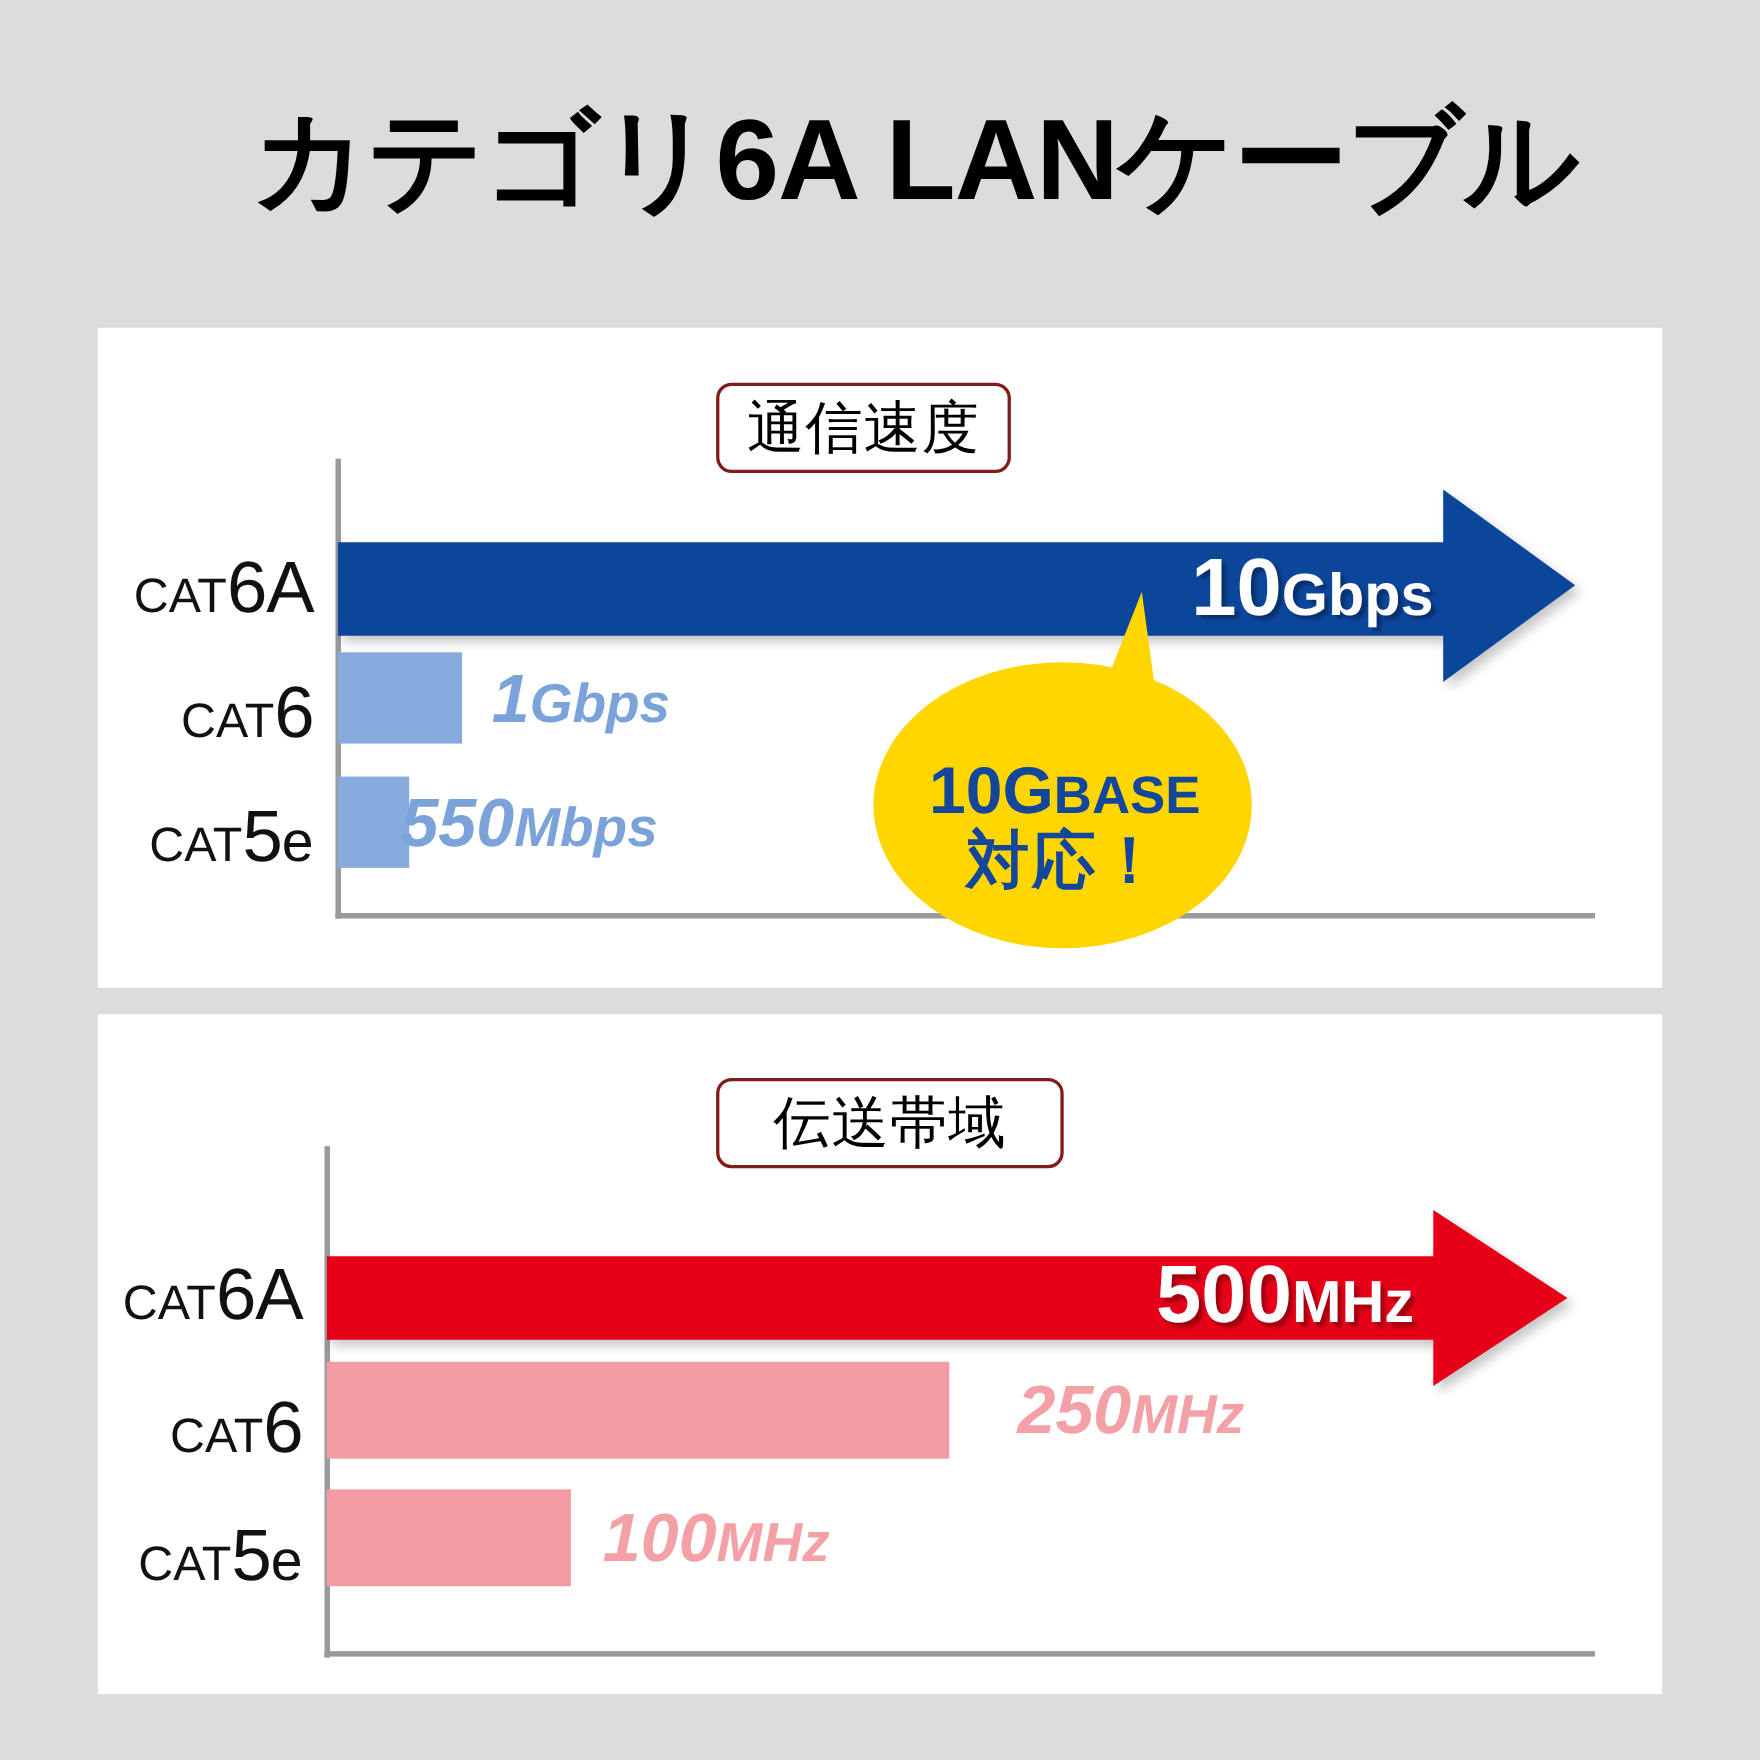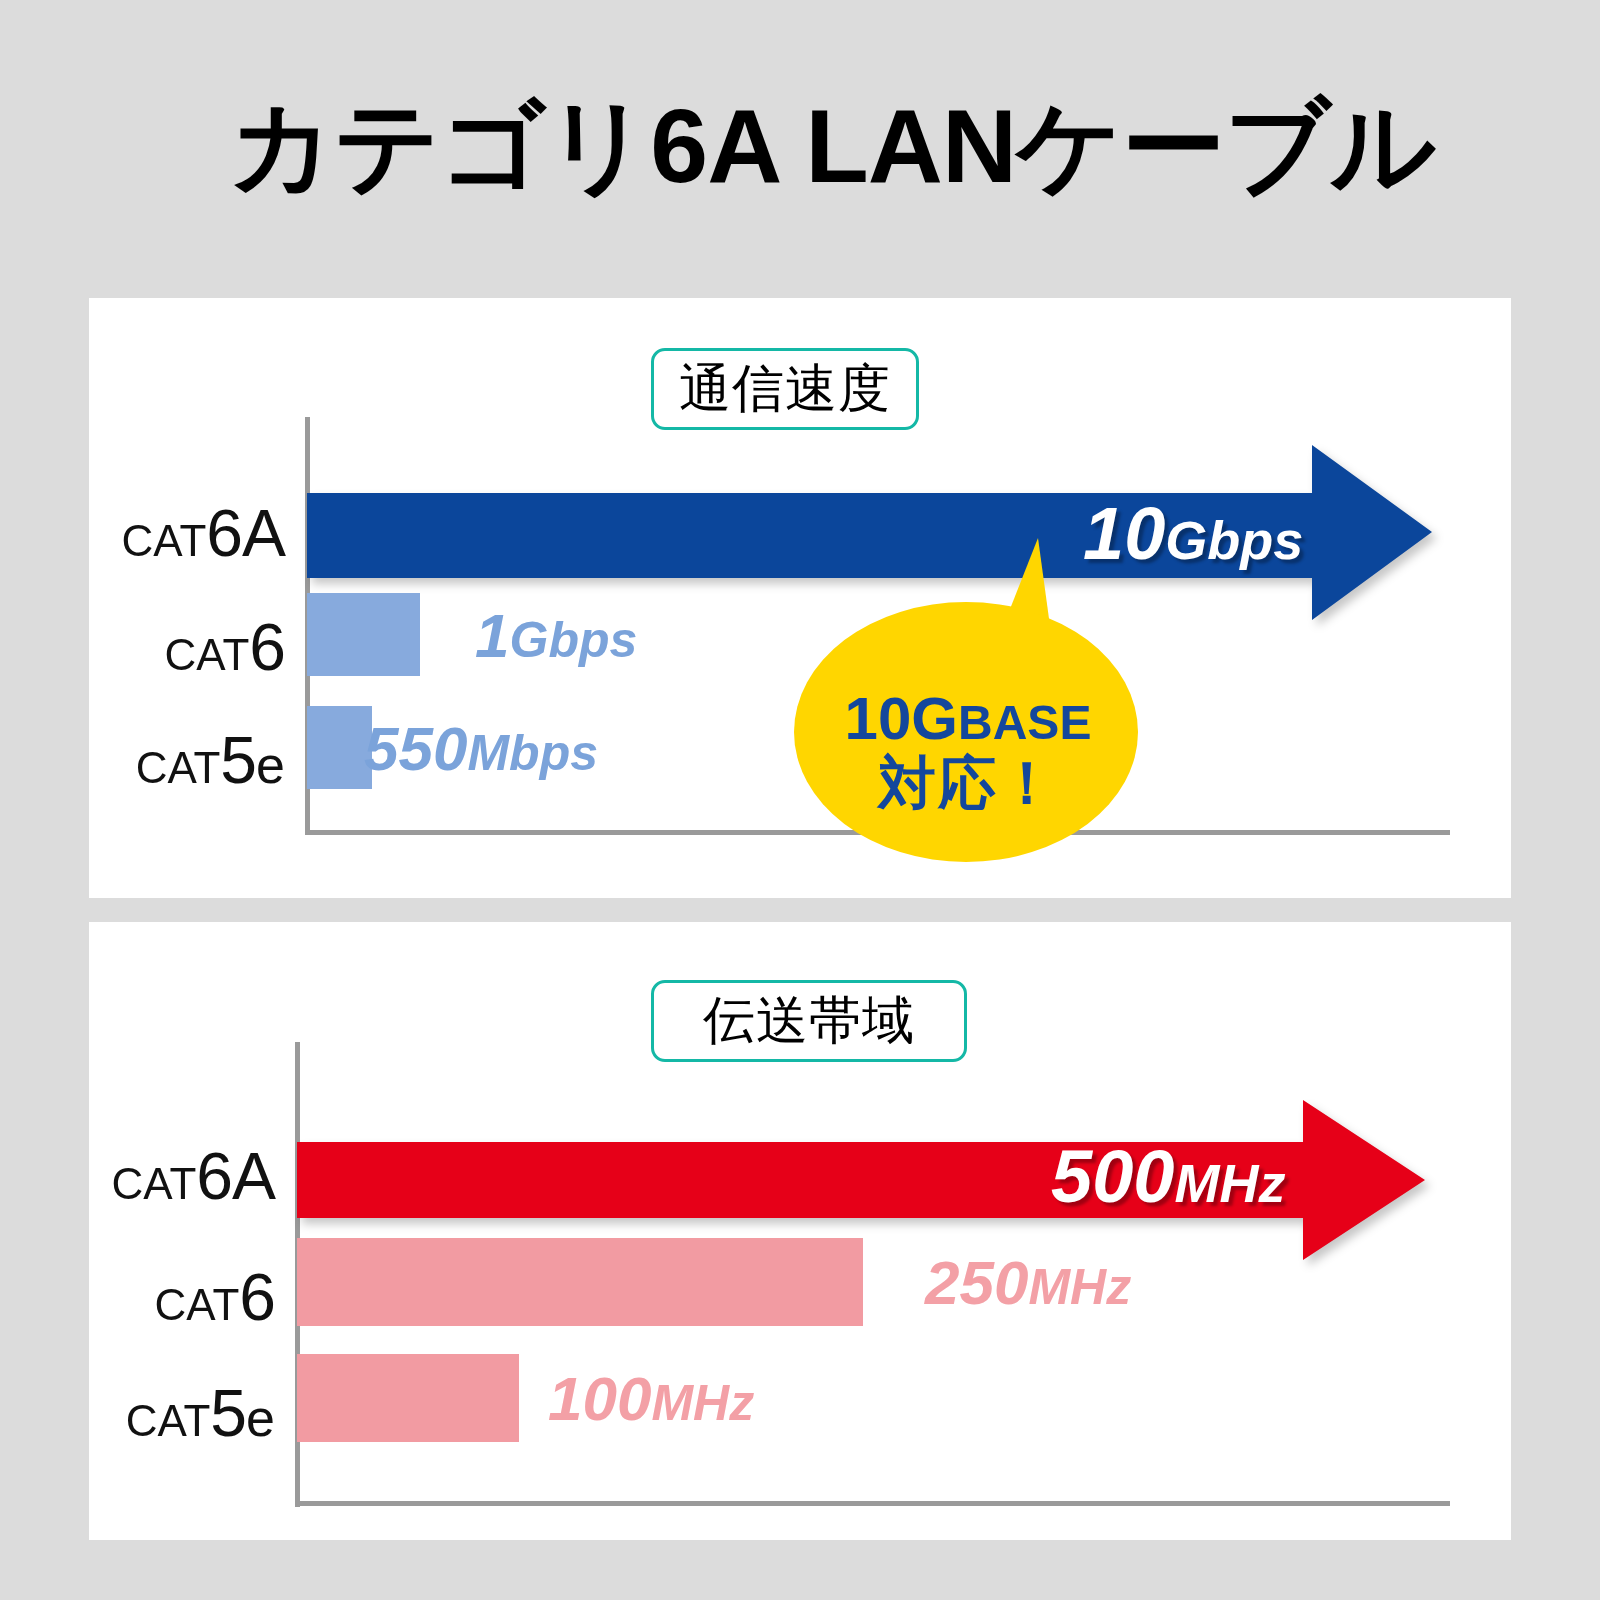--- a/index.html
+++ b/index.html
@@ -43,21 +43,21 @@
     background: #ffffff;
     left: 89px;
     width: 1422px;
   }
   #panel-speed { top: 298px; height: 600px; }
   #panel-band  { top: 922px; height: 618px; }
 
   
   .caption-box {
     position: absolute;
-    border: 3px solid #14b8a6;
+    border: 3px solid #7f1d1d;
     border-radius: 14px;
     background: #ffffff;
     box-sizing: border-box;
     display: flex;
     align-items: center;
     justify-content: center;
     font-size: 52px;
     font-weight: normal;
     color: #000000;
     letter-spacing: 1px;
@@ -118,21 +118,20 @@
     white-space: nowrap;
     line-height: 1;
   }
   .val-small .v-num  { font-size: 62px; }
   .val-small .v-unit { font-size: 50px; }
   .val-blue { color: #7ba3da; }
   .val-pink { color: #f3a0a6; }
 
   .val-big {
     position: absolute;
-    font-style: italic;
     font-weight: bold;
     color: #ffffff;
     white-space: nowrap;
     line-height: 1;
     text-shadow: 4px 4px 3px rgba(0,0,0,0.30);
   }
   .val-big .v-num  { font-size: 74px; }
   .val-big .v-unit { font-size: 54px; }
 
   
@@ -185,21 +184,21 @@
     </svg>
   </div>
   <div class="val-big" style="left:1083px; top:497px;">
     <span class="v-num">10</span><span class="v-unit">Gbps</span>
   </div>
 
   <div class="cat-label" style="left:60px; top:614px; width:225px;">
     <span class="cat-pre">CAT</span><span class="cat-num">6</span><span class="cat-suf"></span>
   </div>
   <div class="bar bar-blue" style="left:307px; top:593px; width:113px; height:83px;"></div>
-  <div class="val-small val-blue" style="left:447px; top:605px;margin-left:28px;">
+  <div class="val-small val-blue" style="left:447px; top:605px;">
     <span class="v-num">1</span><span class="v-unit">Gbps</span>
   </div>
 
   <div class="cat-label" style="left:60px; top:727px; width:225px;">
     <span class="cat-pre">CAT</span><span class="cat-num">5</span><span class="cat-suf">e</span>
   </div>
   <div class="bar bar-blue" style="left:307px; top:706px; width:65px; height:83px;"></div>
   <div class="val-small val-blue" style="left:364px; top:718px;">
     <span class="v-num">550</span><span class="v-unit">Mbps</span>
   </div>

